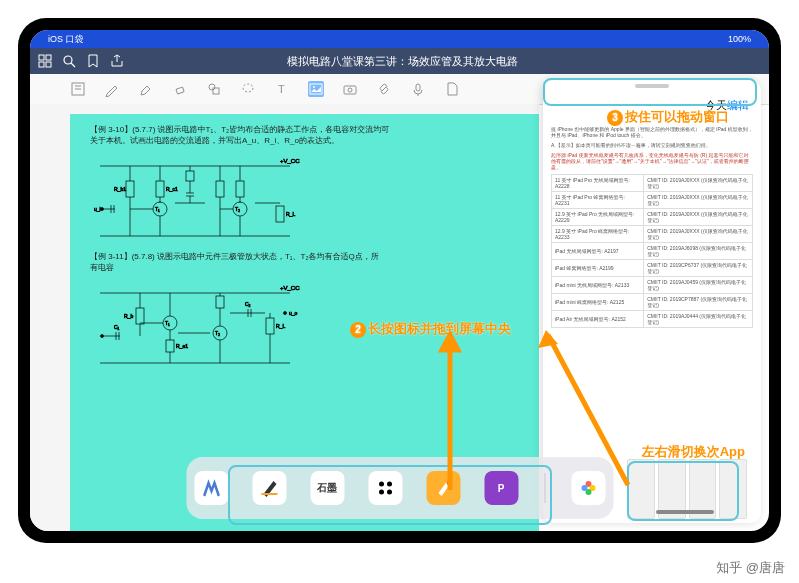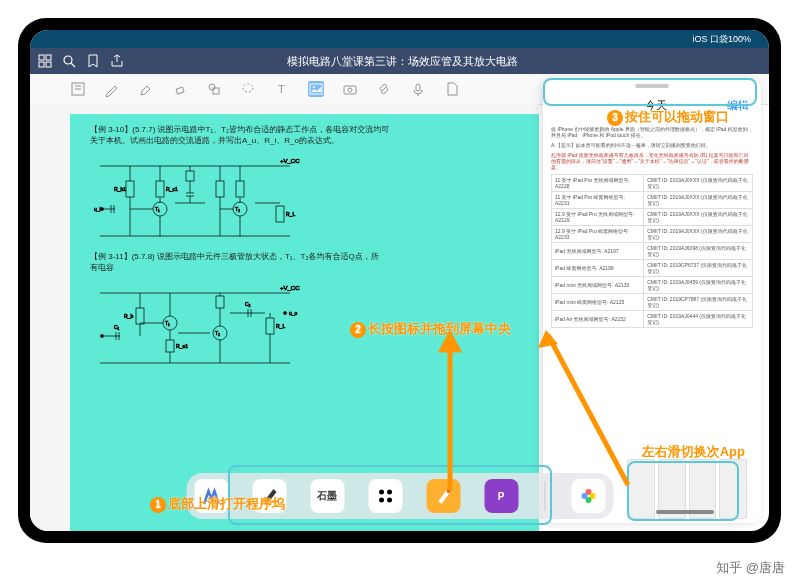--- a/index.html
+++ b/index.html
@@ -1,33 +1,33 @@
 <!DOCTYPE html>
 <html><head>
 <meta charset="utf-8">
 <style>
 body{margin:0;background:#fff;font-family:-apple-system,"PingFang SC",sans-serif;width:799px;height:583px;position:relative;overflow:hidden}
 .bezel{position:absolute;left:18px;top:18px;right:18px;bottom:40px;background:#000;border-radius:28px;padding:12px}
 .screen{width:100%;height:100%;background:#fff;border-radius:18px;position:relative;overflow:hidden}
-.statusbar{height:18px;background:#0c4a6e;color:#fff;font-size:9px;display:flex;align-items:center;padding:0 18px;justify-content:flex-end}
+.statusbar{height:18px;background:#1d4ed8;color:#fff;font-size:9px;display:flex;align-items:center;padding:0 18px;justify-content:space-between}
 .navbar{height:26px;background:#3a4a6a;color:#fff;display:flex;align-items:center;padding:0 8px;gap:10px;font-size:12px}
 .navbar .title{flex:1;text-align:center;font-size:11px}
 .nav-icon{width:14px;height:14px;display:flex;align-items:center;justify-content:center}
 .toolbar{height:30px;background:#f9f9f9;border-bottom:1px solid #ddd;display:flex;align-items:center;gap:18px;padding:0 40px}
 .tool{width:16px;height:16px;opacity:.7}
 .content{position:absolute;top:74px;left:0;right:230px;bottom:0;background:#f5f5f5;padding:10px 40px;overflow:hidden}
 .page{background:#5eead4;width:100%;height:100%;padding:10px 20px;font-size:8px;color:#222}
 .circuit{width:220px;height:95px;border:0;margin:5px 0}
 .slideover{position:absolute;right:8px;top:50px;width:218px;bottom:8px;background:#fff;border-radius:10px;box-shadow:-2px 0 10px rgba(0,0,0,.15);overflow:hidden}
-.so-header{height:34px;display:flex;align-items:center;justify-content:space-between;padding:0 12px;font-size:11px}
+.so-header{height:34px;display:flex;align-items:center;justify-content:flex-end;padding:0 12px;font-size:11px}
 .so-grabber{width:34px;height:4px;background:#ccc;border-radius:2px;margin:4px auto 0}
 .so-body{padding:4px 8px;font-size:5px;color:#555}
 .so-table{width:100%;border-collapse:collapse}
 .so-table td{border:1px solid #ddd;padding:2px 3px;font-size:5px}
-.dock{position:absolute;bottom:12px;left:50%;transform:translateX(-50%);height:46px;background:rgba(230,230,235,.82);border-radius:16px;display:flex;align-items:center;padding:0 8px;gap:24px}
+.dock{position:absolute;bottom:12px;left:50%;transform:translateX(-50%);height:62px;background:rgba(230,230,235,.82);border-radius:16px;display:flex;align-items:center;padding:0 8px;gap:24px}
 .dock-icon{width:34px;height:34px;border-radius:8px;display:flex;align-items:center;justify-content:center;font-size:10px;font-weight:600}
 .dock-sep{width:1px;height:30px;background:rgba(0,0,0,.15);margin:0 2px}
 .annot{position:absolute;color:#ff9500;font-size:13px;font-weight:600;pointer-events:none;text-shadow:0 0 2px #fff}
 .annot-num{display:inline-flex;width:16px;height:16px;border-radius:8px;background:#ff9500;color:#fff;align-items:center;justify-content:center;font-size:10px;margin-right:2px}
 .hl-box{position:absolute;border:2px solid #5ac8d8;border-radius:8px;pointer-events:none}
 .recent{position:absolute;right:22px;bottom:12px;width:120px;height:60px;display:flex;gap:3px}
 .recent-app{flex:1;background:#f0f0f0;border-radius:2px;border:1px solid #ddd}
 .homebar{position:absolute;bottom:17px;right:55px;width:58px;height:4px;background:#888;border-radius:3px}
 .watermark{position:absolute;right:14px;bottom:6px;color:#737373;font-size:13px}
 svg{display:block}
@@ -333,21 +333,20 @@
   <div class="recent-app"></div>
   <div class="recent-app"></div>
   <div class="recent-app"></div>
 </div>
 <div class="homebar"></div>
 
 <div class="hl-box" style="left:198px;bottom:6px;width:320px;height:56px"></div>
 <div class="hl-box" style="right:12px;top:48px;width:210px;height:24px"></div>
 <div class="hl-box" style="right:30px;bottom:10px;width:108px;height:56px"></div>
 
-<div class="annot" style="left:120px;bottom:18px"><span class="annot-num">1</span><span>底部上滑打开程序坞</span></div>
 <div class="annot" style="left:320px;top:290px"><span class="annot-num">2</span><span>长按图标并拖到屏幕中央</span></div>
 <div class="annot" style="right:40px;top:78px"><span class="annot-num">3</span><span>按住可以拖动窗口</span></div>
 <div class="annot" style="right:24px;bottom:70px"><span>左右滑切换次App</span></div>
 
 <svg style="position:absolute;left:405px;top:300px;pointer-events:none" width="30" height="160">
         <path d="M15 160 L15 15 M15 5 L7 20 L23 20 Z" stroke="#ff9500" stroke-width="5" fill="#ff9500"></path>
       </svg>
 <svg style="position:absolute;left:508px;top:300px;pointer-events:none" width="100" height="160">
         <path d="M10 5 L90 155" stroke="#ff9500" stroke-width="5" fill="none"></path>
         <path d="M8 0 L0 18 L20 14 Z" fill="#ff9500"></path>

